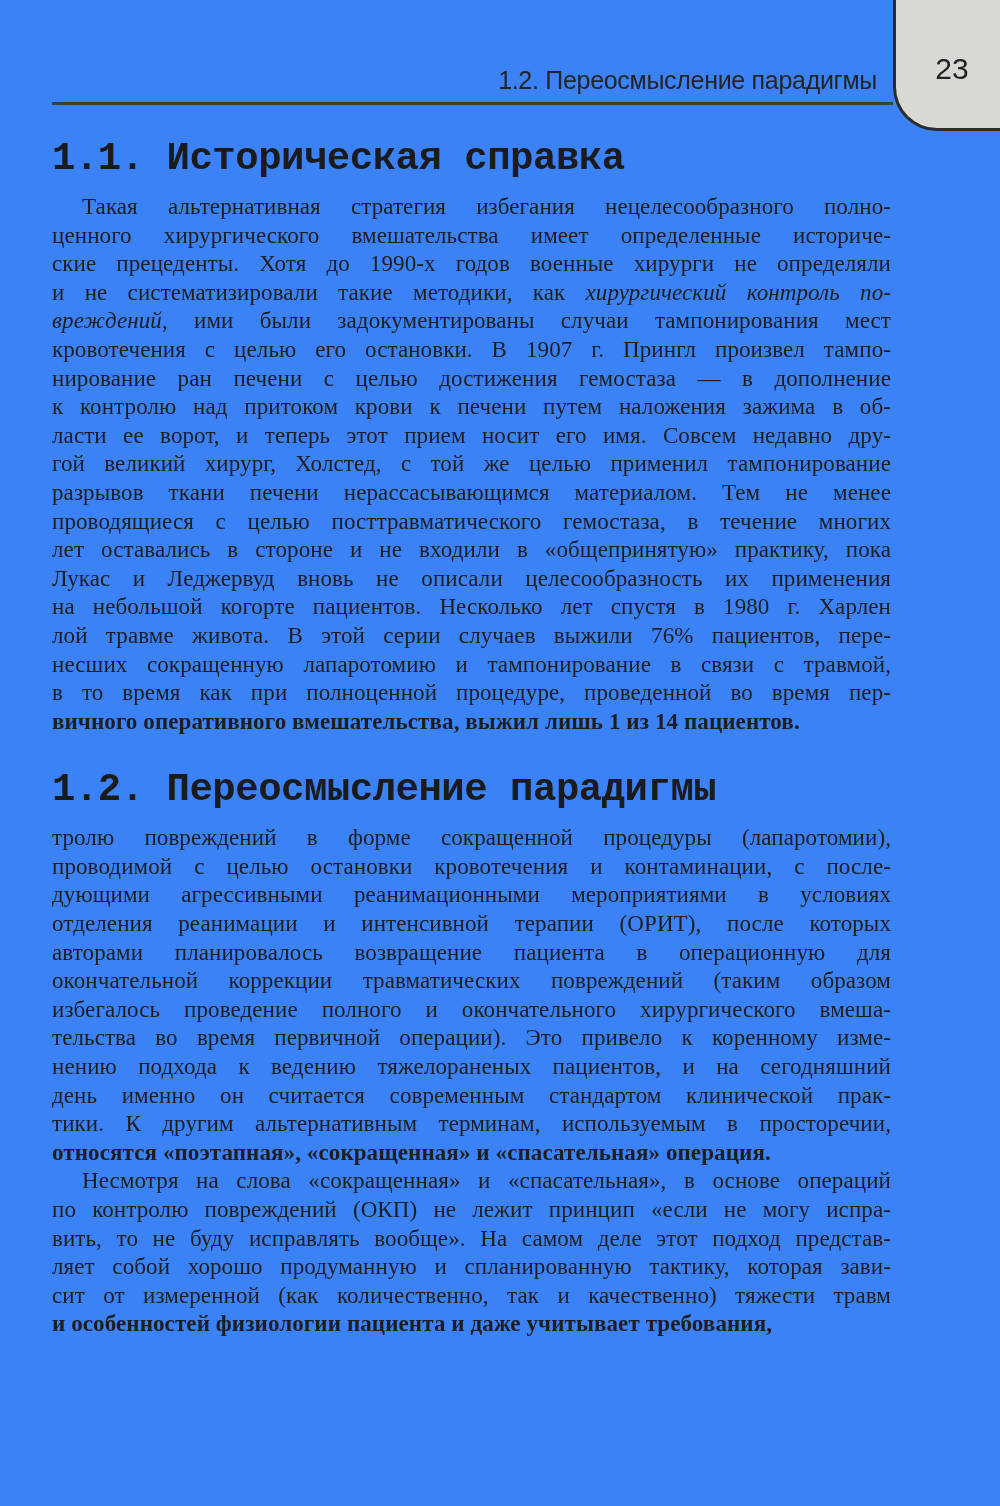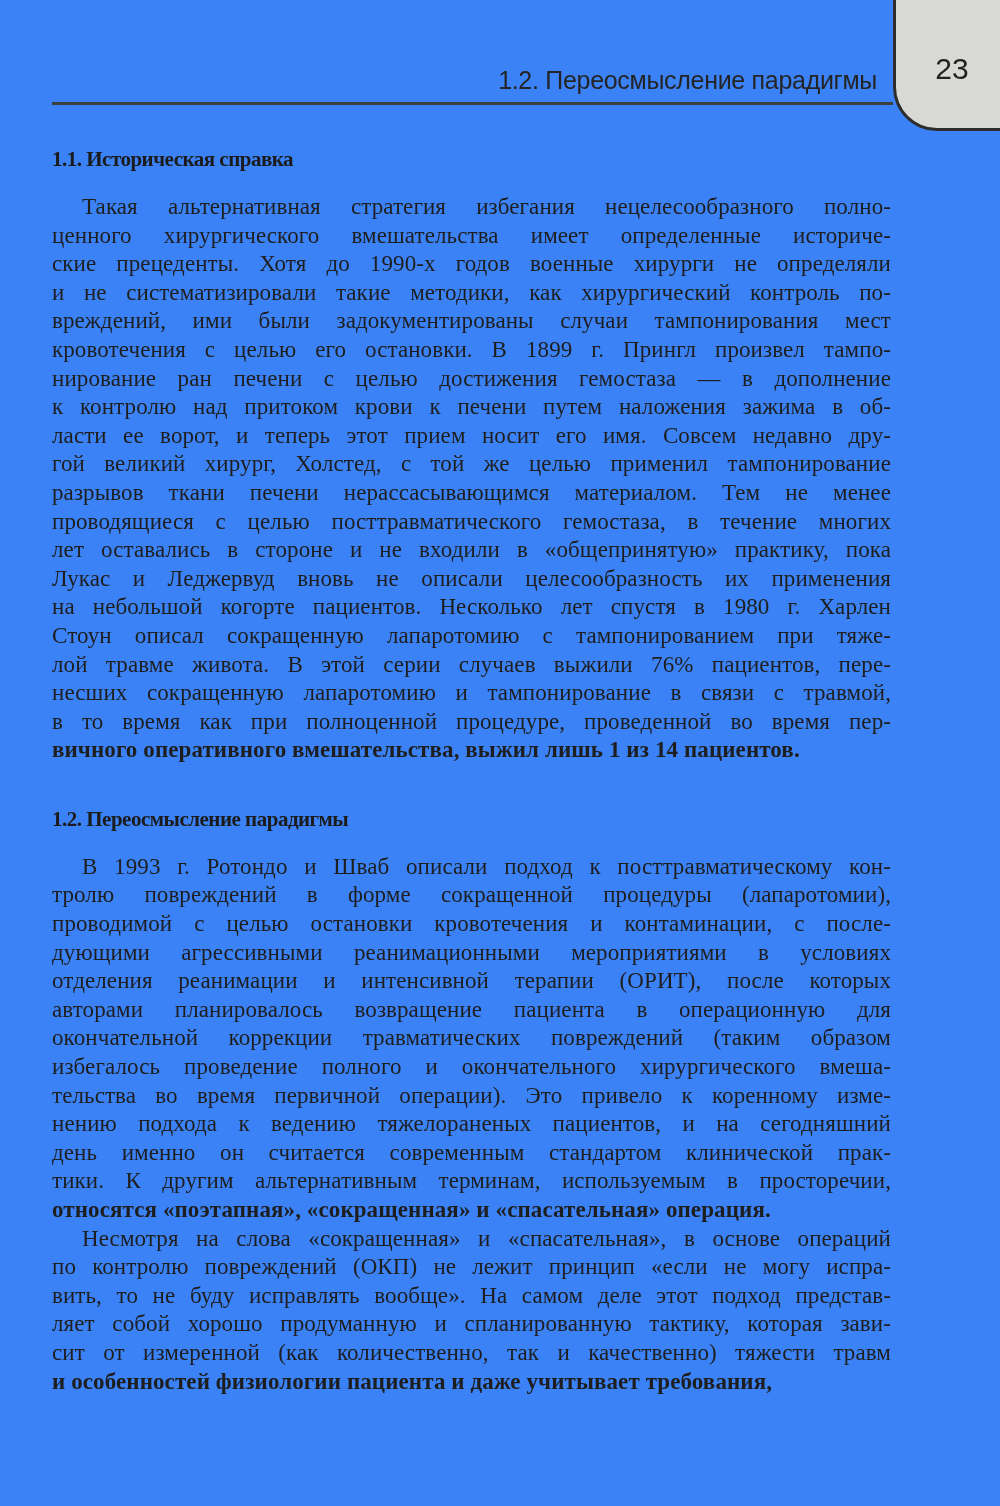--- a/index.html
+++ b/index.html
@@ -61,42 +61,42 @@
   
   .page-body {
     position: absolute;
     top: 105px;
     left: 52px;
     width: 839px;
   }
 
   .section-heading {
     margin: 34px 0 14px 0;
-    font-family: Liberation Serif, serif;
+    font-family: Liberation Mono, monospace;
     font-weight: bold;
-    font-size: 21px;
+    font-size: 39px;
     line-height: 40px;
     letter-spacing: -0.5px;
     color: #1b1b1b;
   }
 
   .paragraph { margin: 0; }
 
   .line {
     font-size: 23px;
     line-height: 28.6px;
     color: #1e1e1e;
     letter-spacing: 0.1px;
     text-align: justify;
     text-align-last: justify;
     white-space: normal;
   }
   .line.first { text-indent: 30px; }
   .line.last  { text-align-last: left; font-weight: bold; }
-  .it { }
+  .it { font-style: italic; }
 </style>
 </head>
 <body>
 
 <div class="page">
 
   <span class="running-title">1.2. Переосмысление парадигмы</span>
 
   <div class="page-tab">
     <span class="page-number">23</span>
@@ -105,39 +105,37 @@
   <div class="header-rule"></div>
 
   <main class="page-body">
       <h2 class="section-heading">1.1. Историческая справка</h2>
       <div class="paragraph">
         <div class="line first"><span>Такая альтернативная стратегия избегания нецелесообразного полно-</span></div>
         <div class="line"><span>ценного хирургического вмешательства имеет определенные историче-</span></div>
         <div class="line"><span>ские прецеденты. Хотя до 1990-х годов военные хирурги не определяли</span></div>
         <div class="line"><span>и не систематизировали такие методики, как </span><span class="it">хирургический контроль по-</span></div>
         <div class="line"><span class="it">вреждений</span><span>, ими были задокументированы случаи тампонирования мест</span></div>
-        <div class="line"><span>кровотечения с целью его остановки. В 1899 г. Прингл произвел тампо-</span></div>
+        <div class="line"><span>кровотечения с целью его остановки. В 1907 г. Прингл произвел тампо-</span></div>
         <div class="line"><span>нирование ран печени с целью достижения гемостаза — в дополнение</span></div>
         <div class="line"><span>к контролю над притоком крови к печени путем наложения зажима в об-</span></div>
         <div class="line"><span>ласти ее ворот, и теперь этот прием носит его имя. Совсем недавно дру-</span></div>
         <div class="line"><span>гой великий хирург, Холстед, с той же целью применил тампонирование</span></div>
         <div class="line"><span>разрывов ткани печени нерассасывающимся материалом. Тем не менее</span></div>
         <div class="line"><span>проводящиеся с целью посттравматического гемостаза, в течение многих</span></div>
         <div class="line"><span>лет оставались в стороне и не входили в «общепринятую» практику, пока</span></div>
         <div class="line"><span>Лукас и Леджервуд вновь не описали целесообразность их применения</span></div>
         <div class="line"><span>на небольшой когорте пациентов. Несколько лет спустя в 1980 г. Харлен</span></div>
-        <div class="line"><span>Стоун описал сокращенную лапаротомию с тампонированием при тяже-</span></div>
         <div class="line"><span>лой травме живота. В этой серии случаев выжили 76% пациентов, пере-</span></div>
         <div class="line"><span>несших сокращенную лапаротомию и тампонирование в связи с травмой,</span></div>
         <div class="line"><span>в то время как при полноценной процедуре, проведенной во время пер-</span></div>
         <div class="line last"><span>вичного оперативного вмешательства, выжил лишь 1 из 14 пациентов.</span></div>
       </div>
       <h2 class="section-heading">1.2. Переосмысление парадигмы</h2>
       <div class="paragraph">
-        <div class="line first"><span>В 1993 г. Ротондо и Шваб описали подход к посттравматическому кон-</span></div>
         <div class="line"><span>тролю повреждений в форме сокращенной процедуры (лапаротомии),</span></div>
         <div class="line"><span>проводимой с целью остановки кровотечения и контаминации, с после-</span></div>
         <div class="line"><span>дующими агрессивными реанимационными мероприятиями в условиях</span></div>
         <div class="line"><span>отделения реанимации и интенсивной терапии (ОРИТ), после которых</span></div>
         <div class="line"><span>авторами планировалось возвращение пациента в операционную для</span></div>
         <div class="line"><span>окончательной коррекции травматических повреждений (таким образом</span></div>
         <div class="line"><span>избегалось проведение полного и окончательного хирургического вмеша-</span></div>
         <div class="line"><span>тельства во время первичной операции). Это привело к коренному изме-</span></div>
         <div class="line"><span>нению подхода к ведению тяжелораненых пациентов, и на сегодняшний</span></div>
         <div class="line"><span>день именно он считается современным стандартом клинической прак-</span></div>

